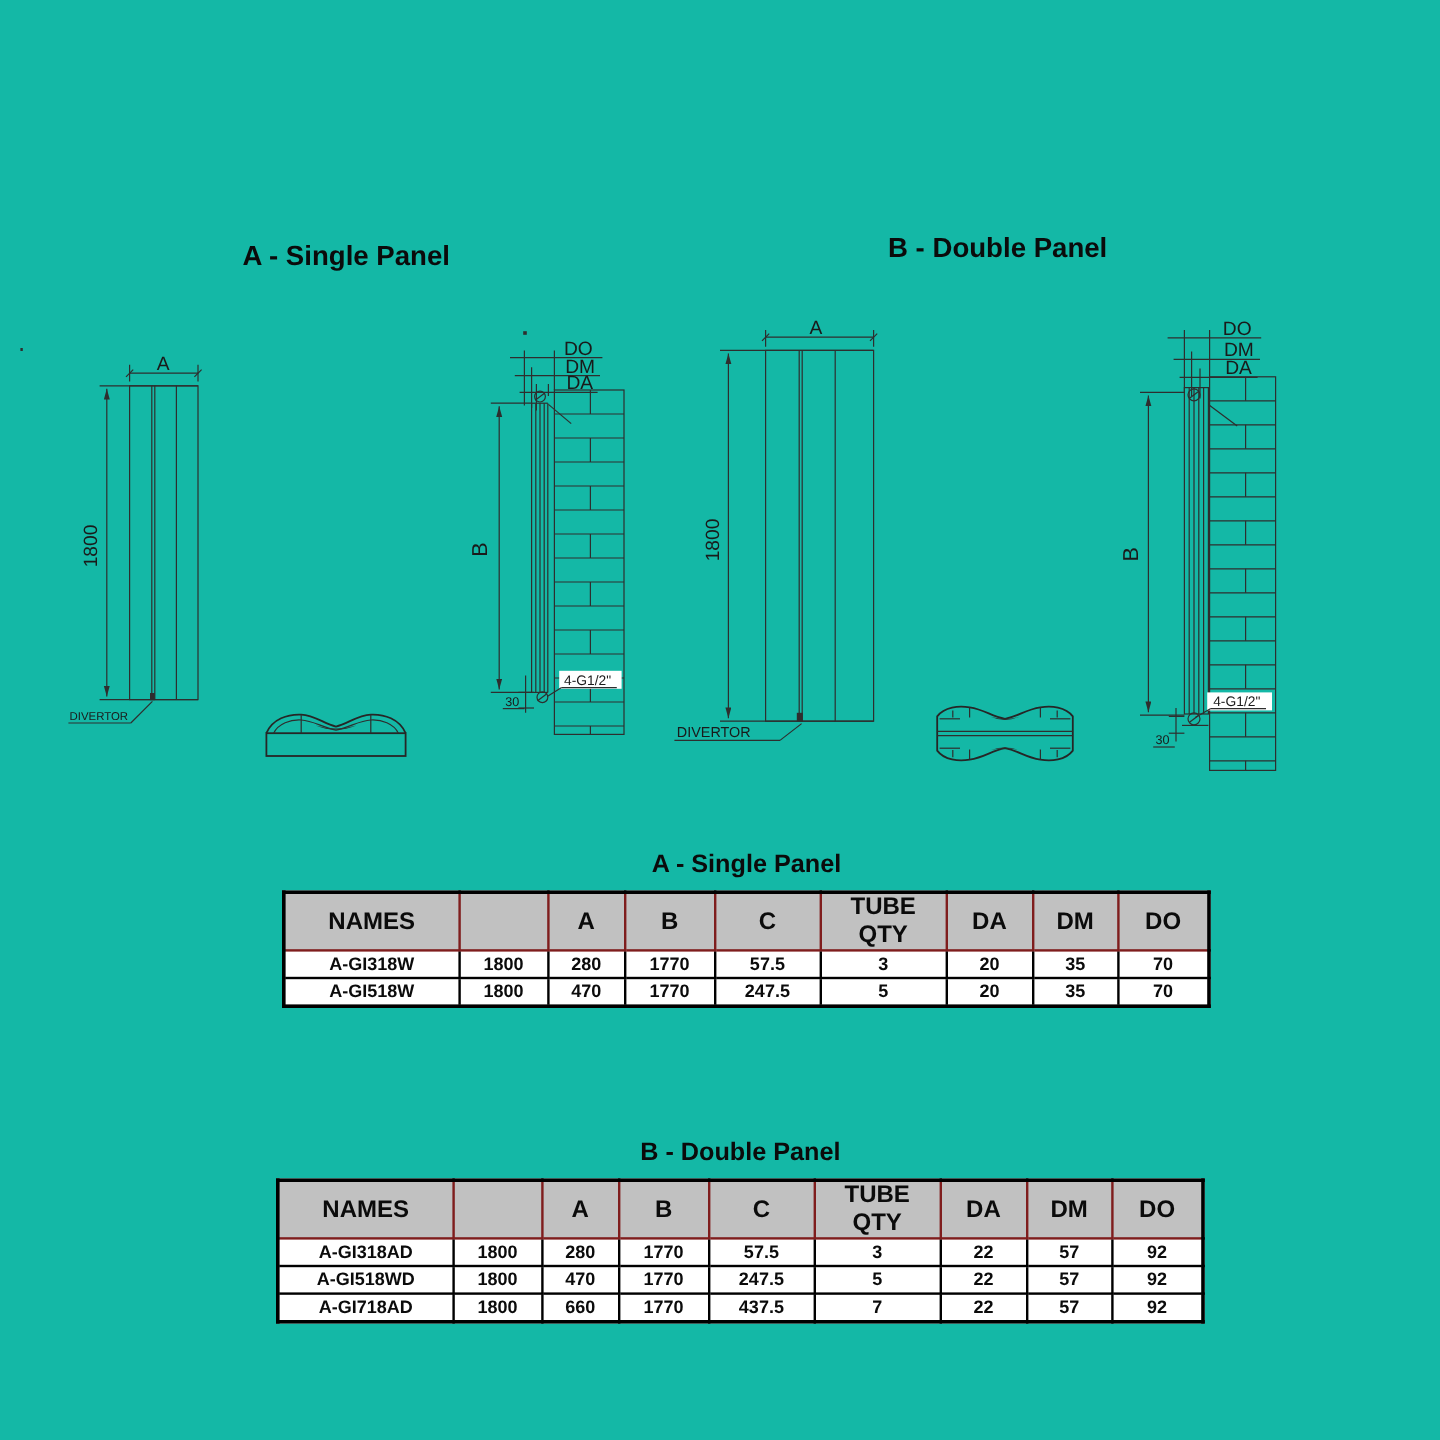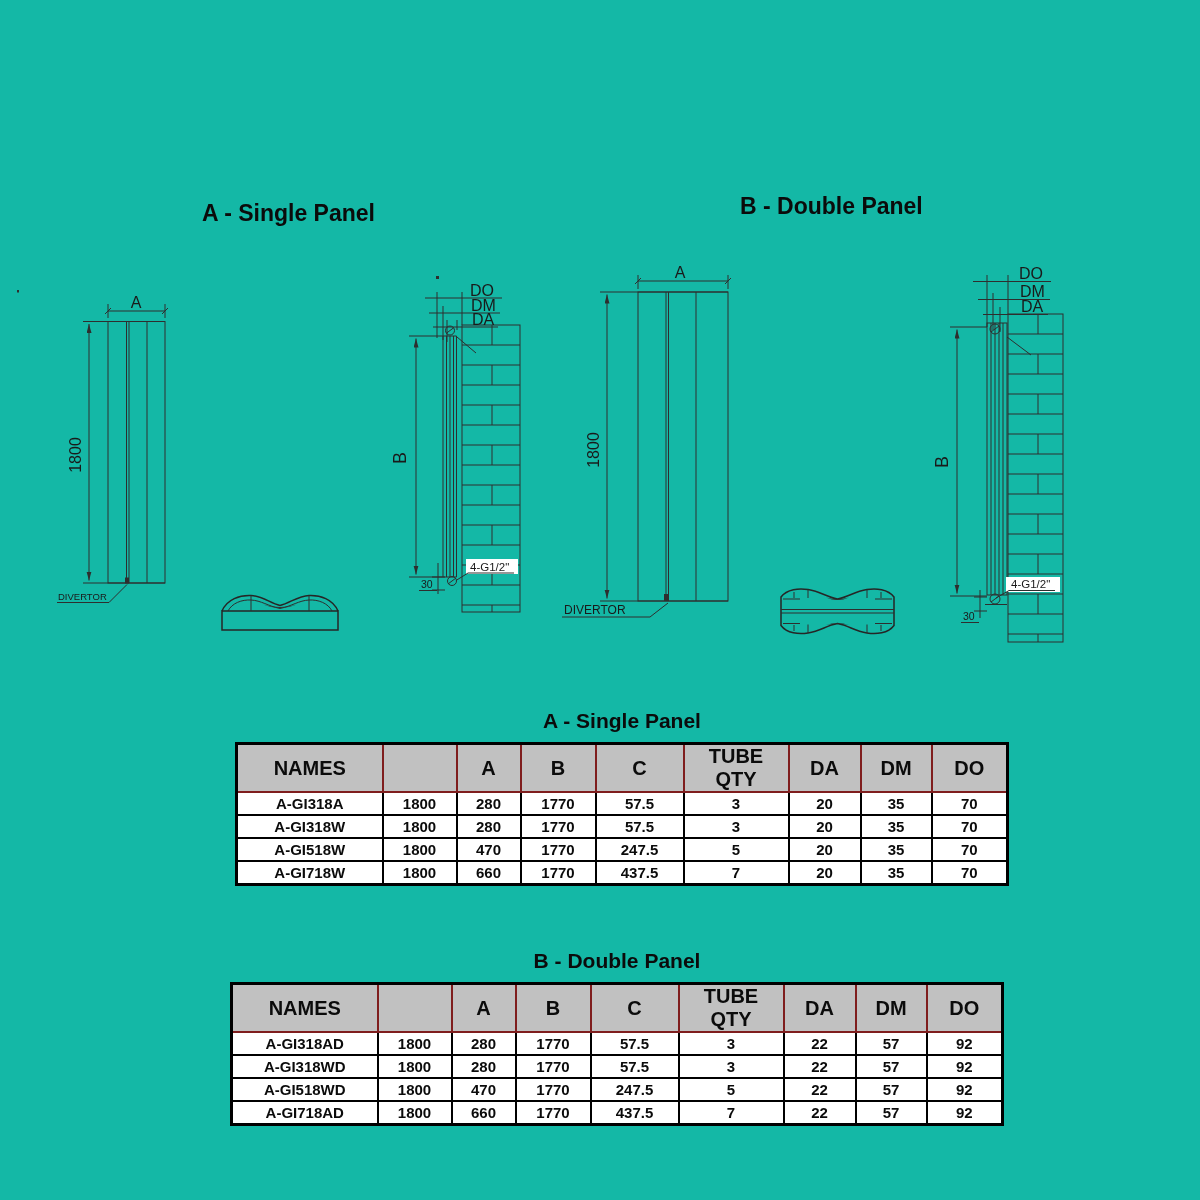--- a/index.html
+++ b/index.html
@@ -281,59 +281,37 @@
             <th>B</th>
             <th>C</th>
             <th>TUBE QTY</th>
             <th>DA</th>
             <th>DM</th>
             <th>DO</th>
           </tr>
         </thead>
         <tbody>
           <tr>
-            <td>A-GI318A</td>
+            <td>A-GI318W</td>
             <td>1800</td>
             <td>280</td>
             <td>1770</td>
             <td>57.5</td>
             <td>3</td>
             <td>20</td>
             <td>35</td>
             <td>70</td>
           </tr>
           <tr>
-            <td>A-GI318W</td>
-            <td>1800</td>
-            <td>280</td>
-            <td>1770</td>
-            <td>57.5</td>
-            <td>3</td>
-            <td>20</td>
-            <td>35</td>
-            <td>70</td>
-          </tr>
-          <tr>
             <td>A-GI518W</td>
             <td>1800</td>
             <td>470</td>
             <td>1770</td>
             <td>247.5</td>
             <td>5</td>
-            <td>20</td>
-            <td>35</td>
-            <td>70</td>
-          </tr>
-          <tr>
-            <td>A-GI718W</td>
-            <td>1800</td>
-            <td>660</td>
-            <td>1770</td>
-            <td>437.5</td>
-            <td>7</td>
             <td>20</td>
             <td>35</td>
             <td>70</td>
           </tr>
         </tbody>
       </table>
   </div>
 
   <div class="tbl-wrap" style="left:230px;top:949px;">
     <div class="tbl-title">B - Double Panel</div>
@@ -368,31 +346,20 @@
             <td>1800</td>
             <td>280</td>
             <td>1770</td>
             <td>57.5</td>
             <td>3</td>
             <td>22</td>
             <td>57</td>
             <td>92</td>
           </tr>
           <tr>
-            <td>A-GI318WD</td>
-            <td>1800</td>
-            <td>280</td>
-            <td>1770</td>
-            <td>57.5</td>
-            <td>3</td>
-            <td>22</td>
-            <td>57</td>
-            <td>92</td>
-          </tr>
-          <tr>
             <td>A-GI518WD</td>
             <td>1800</td>
             <td>470</td>
             <td>1770</td>
             <td>247.5</td>
             <td>5</td>
             <td>22</td>
             <td>57</td>
             <td>92</td>
           </tr>

